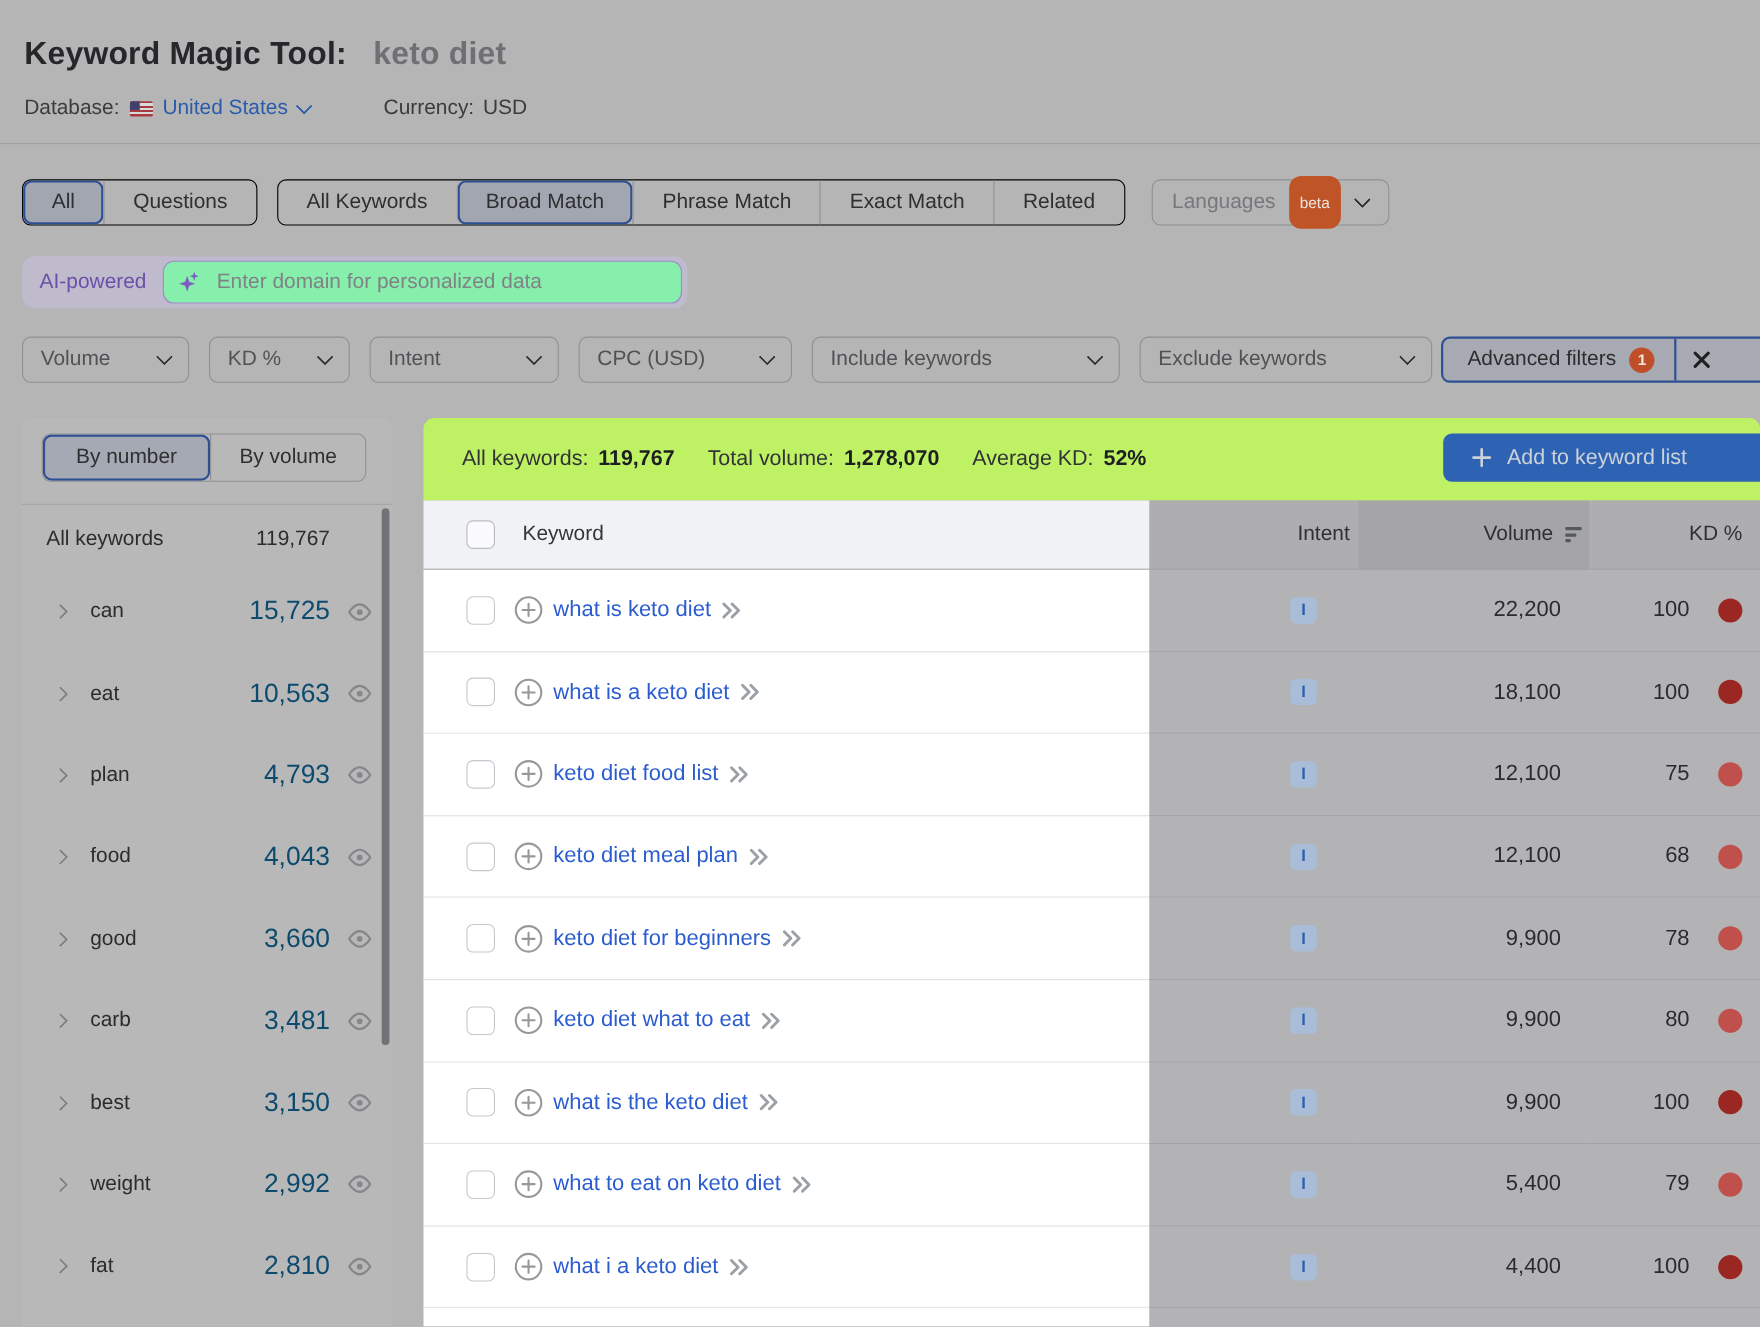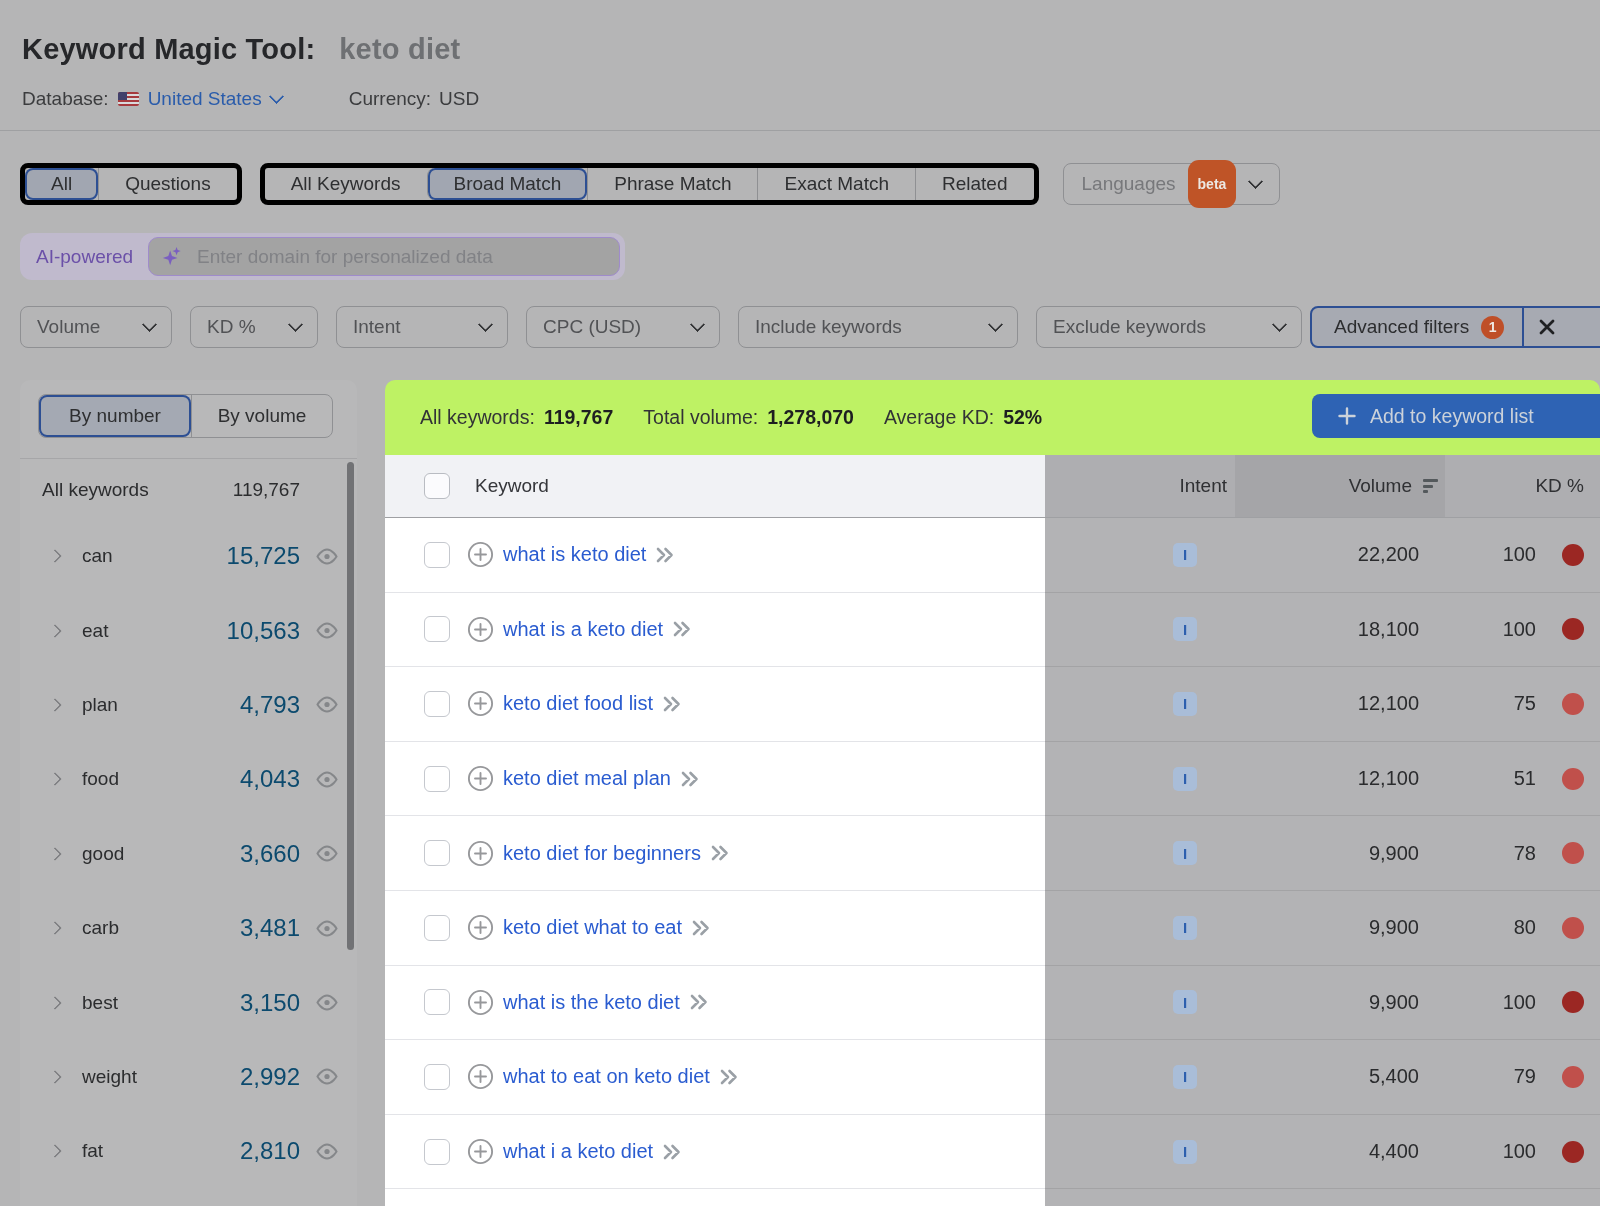--- a/index.html
+++ b/index.html
@@ -22,37 +22,37 @@
   .subrow{position:absolute;left:22px;top:88px;display:flex;align-items:center;font-size:19px;color:#3b3c3e;gap:9px}
   .db-link{color:#2a5cab;display:flex;align-items:center;gap:9px;cursor:pointer}
   .flag{width:21px;height:14px;border-radius:2px;position:relative;overflow:hidden;
         background:repeating-linear-gradient(#a63a3e 0 2px,#d9d9db 2px 4px)}
   .flag::after{content:'';position:absolute;left:0;top:0;width:9px;height:8px;background:#41406b}
   .currency{margin-left:58px;display:flex;gap:8px}
   .top-divider{position:absolute;top:130px;left:0;width:1600px;height:1px;background:#9fa0a2}
 
   
   .tabs-row{position:absolute;top:163px;left:20px;height:42px;display:flex;gap:18px;align-items:stretch}
-  .btn-group{display:flex;border:5px solid #000000;border-radius:8px;box-sizing:border-box}
+  .btn-group{display:flex;border:1px solid #000000;border-radius:8px;box-sizing:border-box}
   .tab{display:flex;align-items:center;padding:0 26px;font-size:19px;color:#2e2f31;
        border-left:1px solid #8f9093;cursor:pointer;white-space:nowrap}
   .tab:nth-of-type(1){border-left:none}
   .tab.sel{box-shadow:inset 0 0 0 2px var(--accent-blue,#2d4f93);border-radius:8px;
        background:rgba(45,79,147,.14)}
   .languages{display:flex;align-items:center;gap:12px;border:1px solid #8f9093;border-radius:8px;
        padding:0 18px;font-size:19px;color:#77787b;margin-left:6px;cursor:pointer;background:transparent}
-  .beta{background:var(--badge-orange,#bf5427);color:#ece7e2;font-size:14px;font-weight:700;
+  .beta{background:var(--badge-orange,#bf5427);color:#ece7e2;font-size:14px;font-weight:400;
        padding:17px 10px;border-radius:11px;line-height:1}
   .languages .chev{color:#2e2f31;margin-left:2px}
 
   
   .ai-row{position:absolute;top:233px;left:20px;width:605px;height:47px;background:#c0bacd;border-radius:12px;
        display:flex;align-items:center;gap:15px;padding:0 5px 0 16px;box-sizing:border-box}
   .ai-label{color:var(--ai-purple,#6b50a8);font-size:19px;white-space:nowrap}
-  .ai-input{flex:1;height:39px;background:#a3a3a3;border:1.5px solid #9f8bcb;border-radius:10px;
+  .ai-input{flex:1;height:39px;background:#86efac;border:1.5px solid #9f8bcb;border-radius:10px;
        display:flex;align-items:center;gap:10px;padding:16px 12px;box-sizing:border-box}
   .ai-input input{border:none;background:transparent;outline:none;font-size:19px;color:#4a4b4e;width:100%;
        font-family:inherit}
   .ai-input input::placeholder{color:#818286;opacity:1}
 
   
   .filters-row{position:absolute;top:306px;left:20px;height:42px;display:flex;gap:18px}
   .dd-wrap{display:contents}
   .dd{display:flex;align-items:center;justify-content:space-between;border:1px solid #8f9093;border-radius:8px;
        font-size:19px;color:#515255;padding:0 16px;height:42px;box-sizing:border-box;background:transparent;
@@ -498,21 +498,21 @@
             <svg width="20" height="16" viewBox="0 0 20 16">
               <path d="M3 2 L9 8 L3 14 M10.5 2 L16.5 8 L10.5 14" fill="none" stroke="#9aa0a6" stroke-width="2.6" stroke-linecap="round" stroke-linejoin="round"></path>
             </svg>
           </span>
         </div>
         <div class="c-int">
           <span class="intent-badge">I</span>
         </div>
         <div class="c-vol">12,100</div>
         <div class="c-kd">
-          <span class="kd-num">51</span>
+          <span class="kd-num">68</span>
           <span class="kd-dot" data-level="hard"></span>
         </div>
       </div>
 
       <div class="t-row">
         <div class="c-key">
           <span class="cb"></span>
           <span class="plus-icon">
             <svg width="27" height="27" viewBox="0 0 27 27">
               <circle cx="13.5" cy="13.5" r="11.6" fill="none" stroke="#97989b" stroke-width="1.9"></circle>

